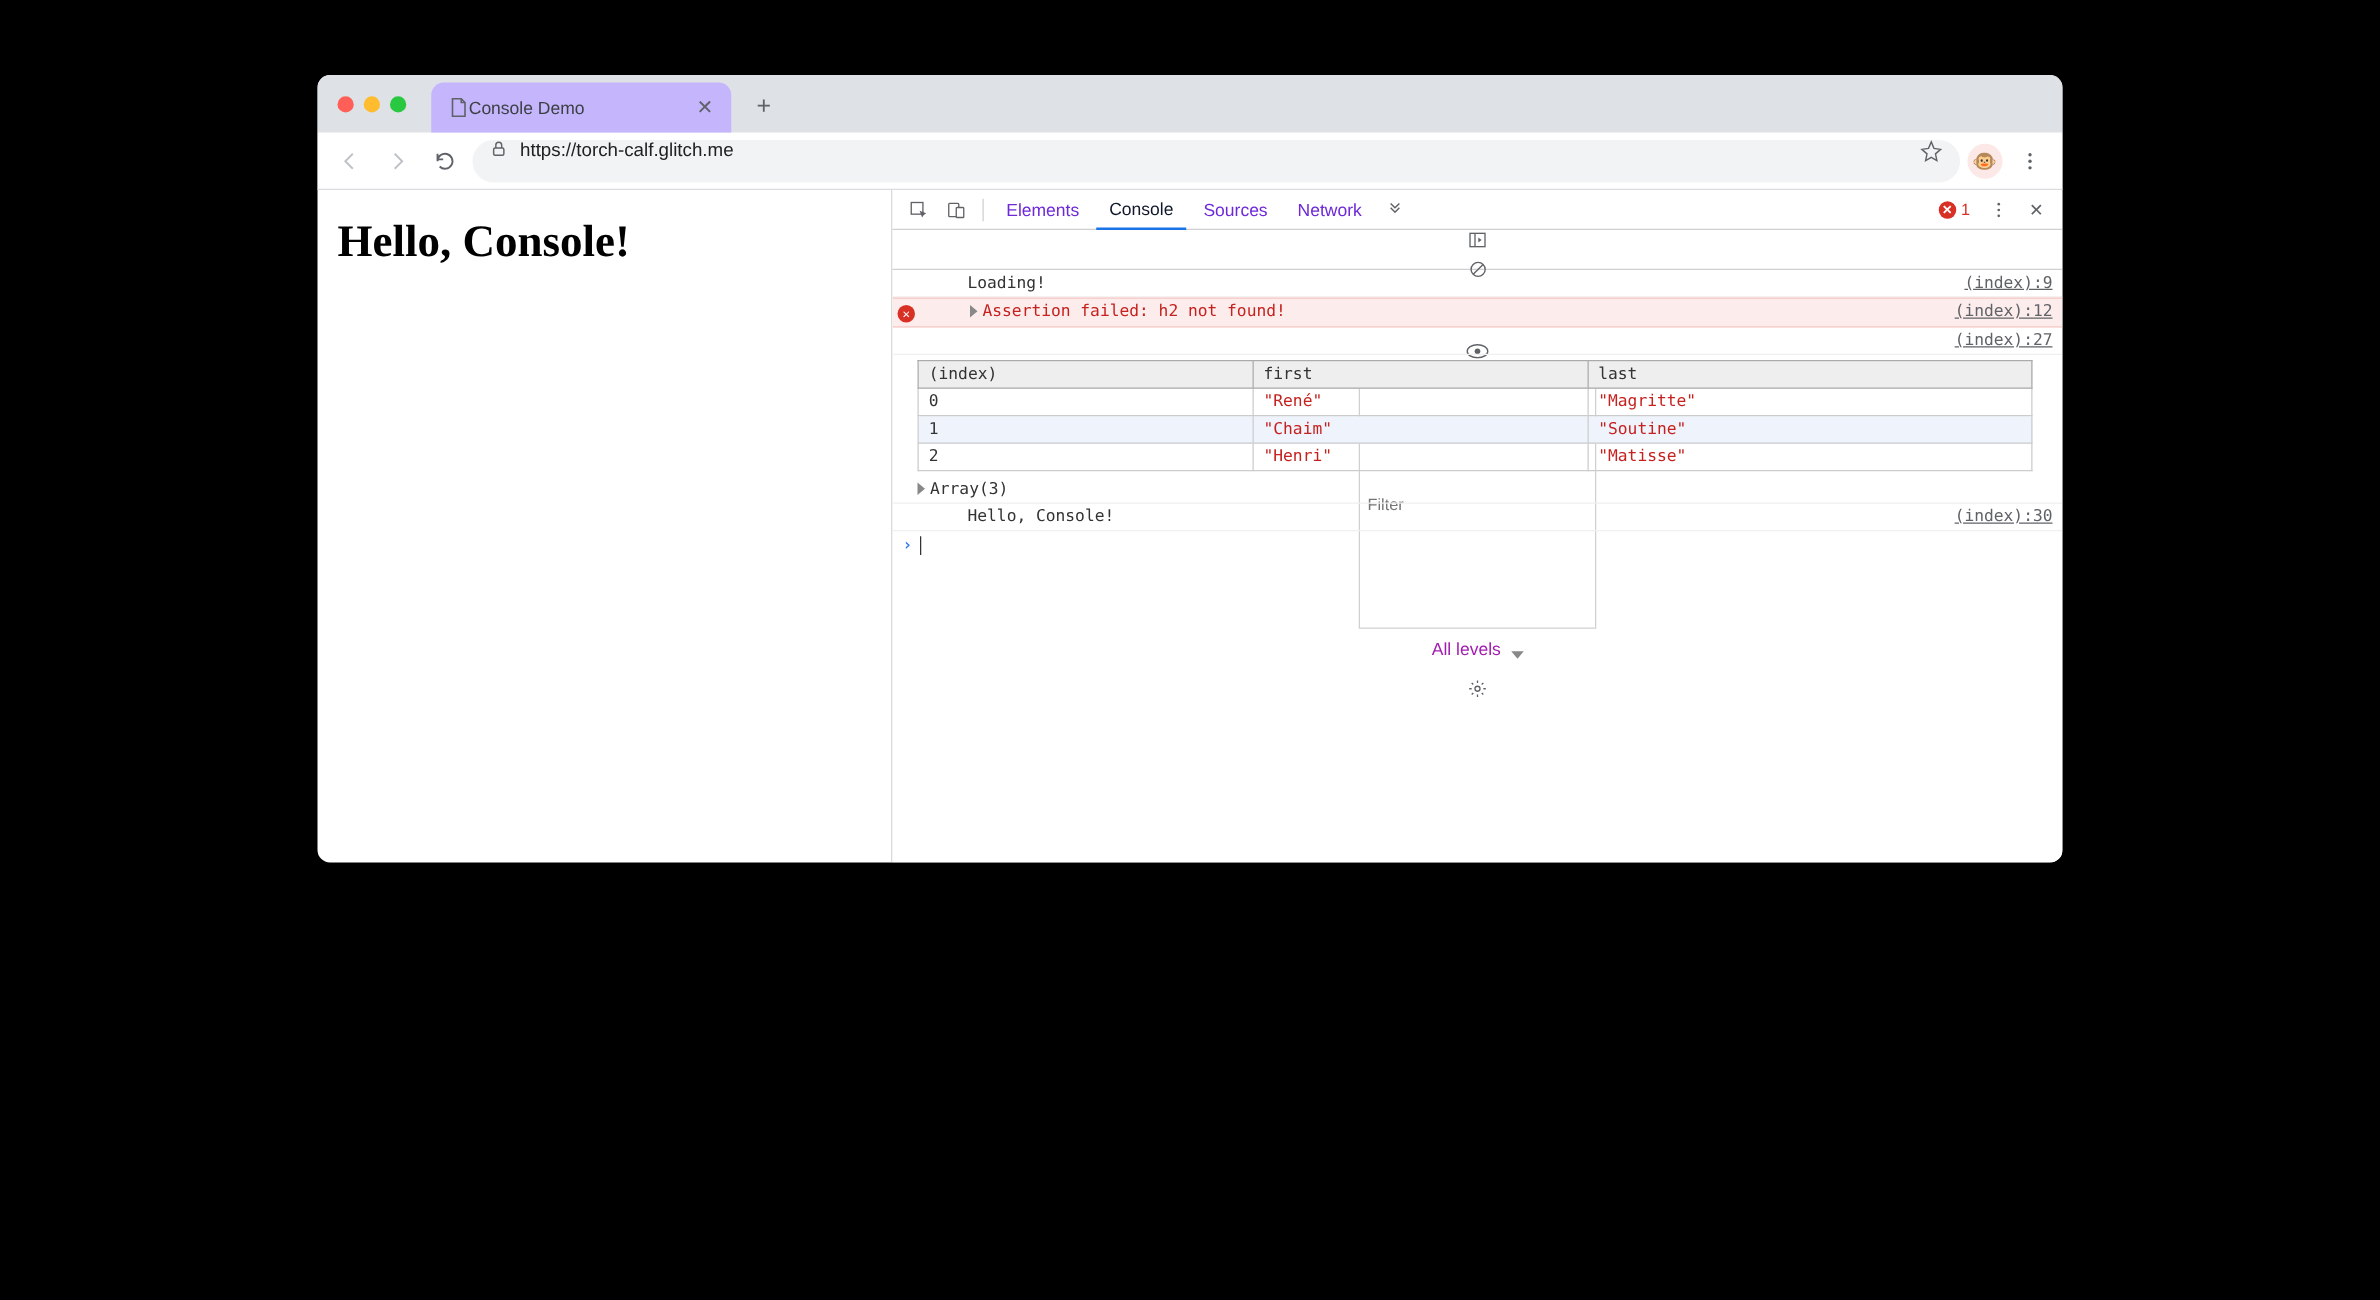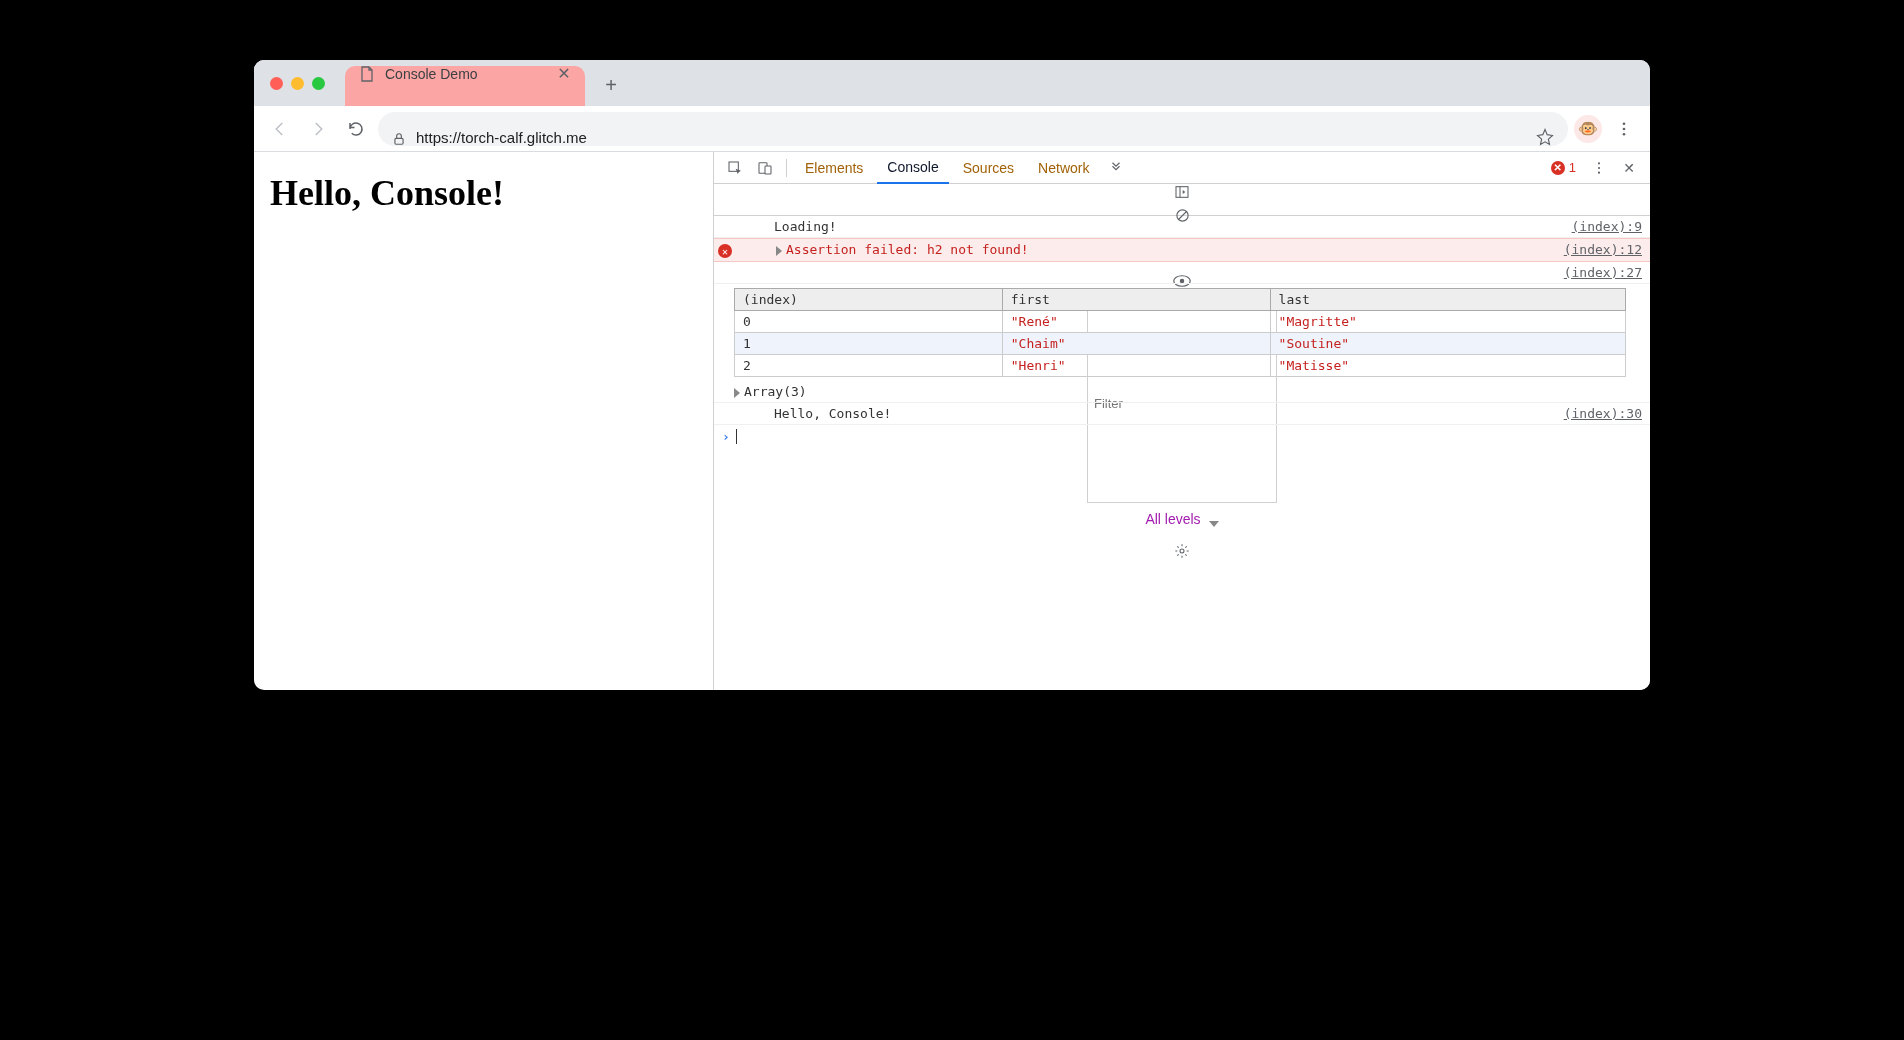--- a/index.html
+++ b/index.html
@@ -31,26 +31,25 @@
   padding-left: 16px;
   position: relative;
 }
 .traffic-lights { display: flex; gap: 8px; align-items: center; margin-right: 20px; }
 .tl { width: 13px; height: 13px; border-radius: 50%; }
 .tl-close { background: #ff5f57; }
 .tl-min { background: #febc2e; }
 .tl-max { background: #28c840; }
 .tab {
   height: 40px;
-  background: #fca5a5;
+  background: #c4b5fd;
   border-radius: 10px 10px 0 0;
   display: flex;
-  align-items: flex-start;
+  align-items: center;
   padding: 0 14px;
-  gap: 10px;
   min-width: 240px;
   margin-top: 6px;
   position: relative;
 }
 .tab-icon { width: 16px; height: 16px; display:flex; align-items:center; justify-content:center; }
 .tab-title { font-size: 14px; color: #3c4043; flex: 1; }
 .tab-close { width: 14px; height: 14px; display:flex; align-items:center; justify-content:center; color:#5f6368; cursor:pointer; font-size:16px; }
 .new-tab { margin-left: 12px; width: 28px; height: 28px; display:flex; align-items:center; justify-content:center; color:#5f6368; cursor:pointer; font-size:20px; margin-top:4px;}
 .toolbar {
   height: 46px;
@@ -62,38 +61,38 @@
   border-bottom: 1px solid #dadce0;
 }
 .tb-btn { width: 32px; height: 32px; display:flex; align-items:center; justify-content:center; color:#5f6368; border-radius:50%; cursor:pointer;}
 .tb-btn.disabled { color: #bdc1c6; }
 .omnibox {
   flex: 1;
   height: 34px;
   background: #f1f3f4;
   border-radius: 17px;
   display: flex;
-  align-items: flex-end;
+  align-items: flex-start;
   padding: 0 14px;
   gap: 10px;
   color: #202124;
   font-size: 15px;
 }
 .omnibox .lock { color:#5f6368; }
 .omnibox input { border:none; background:transparent; flex:1; font-size:15px; color:#202124; outline:none; }
 .omnibox .star { color:#5f6368; cursor:pointer; }
 .avatar { width:28px; height:28px; border-radius:50%; background:#fce8e6; display:flex; align-items:center; justify-content:center; font-size:16px; }
 .content-area { flex:1; display:flex; overflow:hidden; }
 .page { flex:0 0 460px; padding: 20px 16px 0 16px; border-right:1px solid #d0d0d0; }
 .page h1 { font-family: Georgia, 'Times New Roman', serif; font-size: 36px; font-weight: bold; }
 .devtools { flex:1; display:flex; flex-direction:column; background:#fff; font-size:14px; color:#333;}
 .dt-tabs { height:32px; display:flex; align-items:center; border-bottom:1px solid #d0d0d0; padding:0 8px; gap:4px;}
 .dt-tabs .dt-icon-btn { width:26px; height:26px; display:flex; align-items:center; justify-content:center; color:#5f6368; cursor:pointer;}
 .dt-tabs .divider { width:1px; height:18px; background:#d0d0d0; margin:0 4px;}
-.dt-tab { padding: 6px 10px; color:#a16207; cursor:pointer; height:32px; display:flex; align-items:center;}
+.dt-tab { padding: 6px 10px; color:#6d28d9; cursor:pointer; height:32px; display:flex; align-items:center;}
 .dt-tab.active { color:#0f172a; border-bottom:2px solid #1a73e8; }
 .dt-tabs .spacer { flex:1; }
 .error-badge { display:flex; align-items:center; gap:4px; color:#d93025; font-size:13px; margin-right:6px; cursor:pointer;}
 .error-badge .circ { width:14px; height:14px; border-radius:50%; background:#d93025; color:#fff; display:flex; align-items:center; justify-content:center; font-size:10px; font-weight:bold;}
 .dt-filterbar { height:32px; display:flex; align-items:center; border-bottom:1px solid #d0d0d0; padding:0 8px; gap:8px;flex-direction:column;}
 .dt-filterbar .fbtn { width:24px; height:24px; display:flex; align-items:center; justify-content:center; color:#5f6368; cursor:pointer;}
 .context-sel { display:flex; align-items:center; gap:6px; padding:2px 8px; color:#333; cursor:pointer; min-width:200px;}
 .filter-input { flex:0 0 200px; height:22px; border:1px solid #d0d0d0; padding:0 6px; font-size:13px; outline:none;}
 .levels { display:flex; align-items:flex-end; gap:4px; color:#a21caf; cursor:pointer; padding:0 6px;}
 .dt-console { flex:1; overflow:auto; font-family: Menlo, Consolas, monospace; font-size:13px;}

